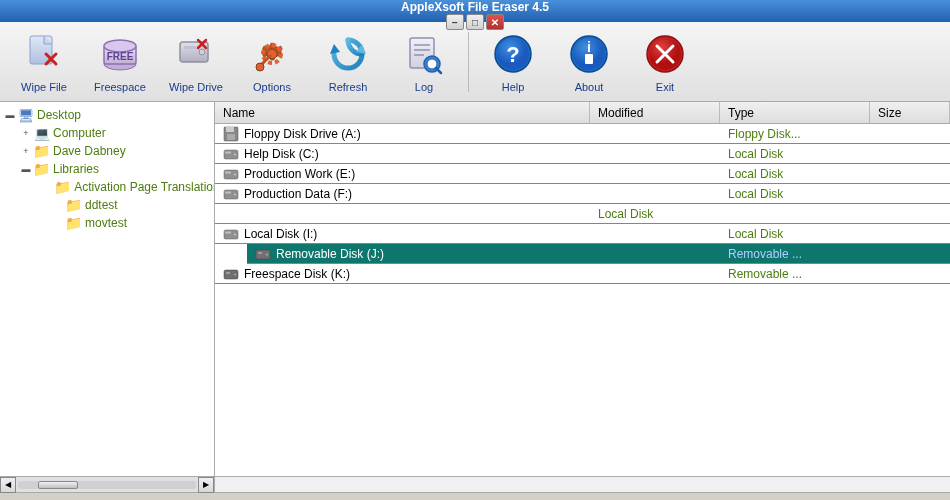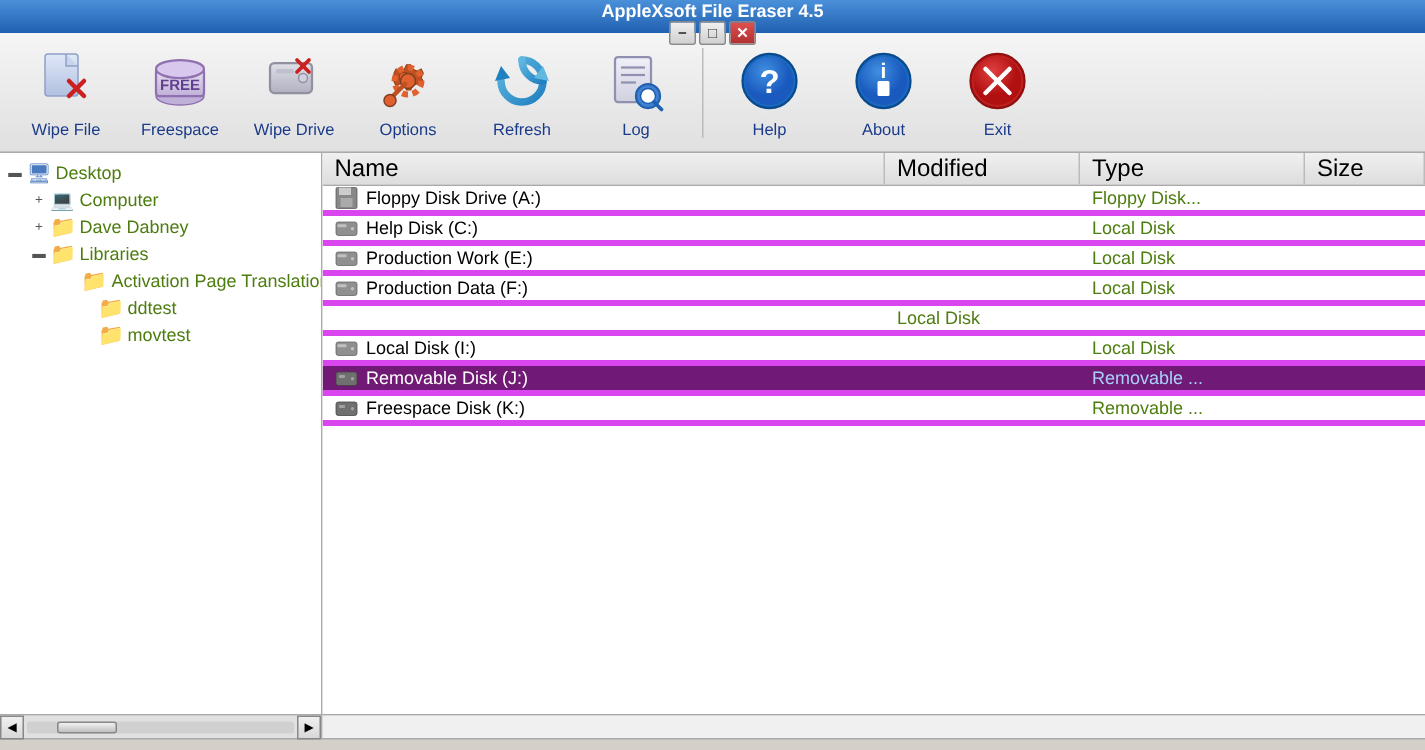--- a/index.html
+++ b/index.html
@@ -149,39 +149,40 @@
       grid-template-columns: 1fr 130px 150px 80px;
       background: linear-gradient(to bottom, #f0f0f0, #ddd);
       border-bottom: 1px solid #aaa;
       height: 22px;
     }
     .col-header {
       display: flex;
       align-items: center;
       padding: 0 8px;
       border-right: 1px solid #bbb;
-      font-size: 16px;
+      font-size: 12px;
       color: #000;
       cursor: pointer;
     }
     #file-table-body {
       flex: 1;
       overflow-y: auto;
     }
     .file-row {
       display: grid;
       grid-template-columns: 1fr 130px 150px 80px;
       height: 20px;
       align-items: center;
       cursor: pointer;
-      border-bottom: 4px solid #d946ef;
+      border-bottom: 1px solid #d946ef;
     }
     .file-row.selected {
-      background: #701a75;
+      background: #0f766e;
       color: white;
+      margin-left: 32px;
     }
     .file-row.selected .file-type {
       color: #aad0ff;
     }
     .file-cell {
       padding: 0 8px;
       font-size: 12px;
       white-space: nowrap;
       overflow: hidden;
       text-overflow: ellipsis;

